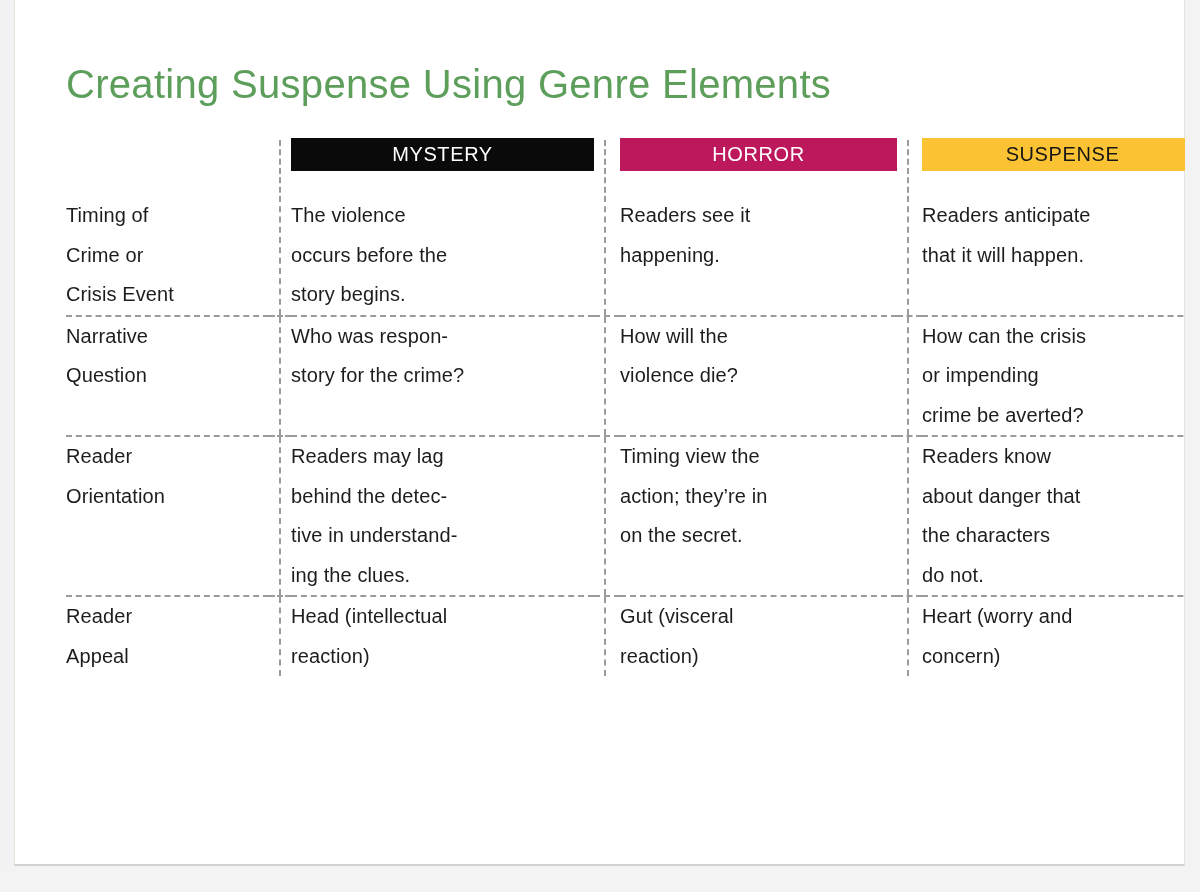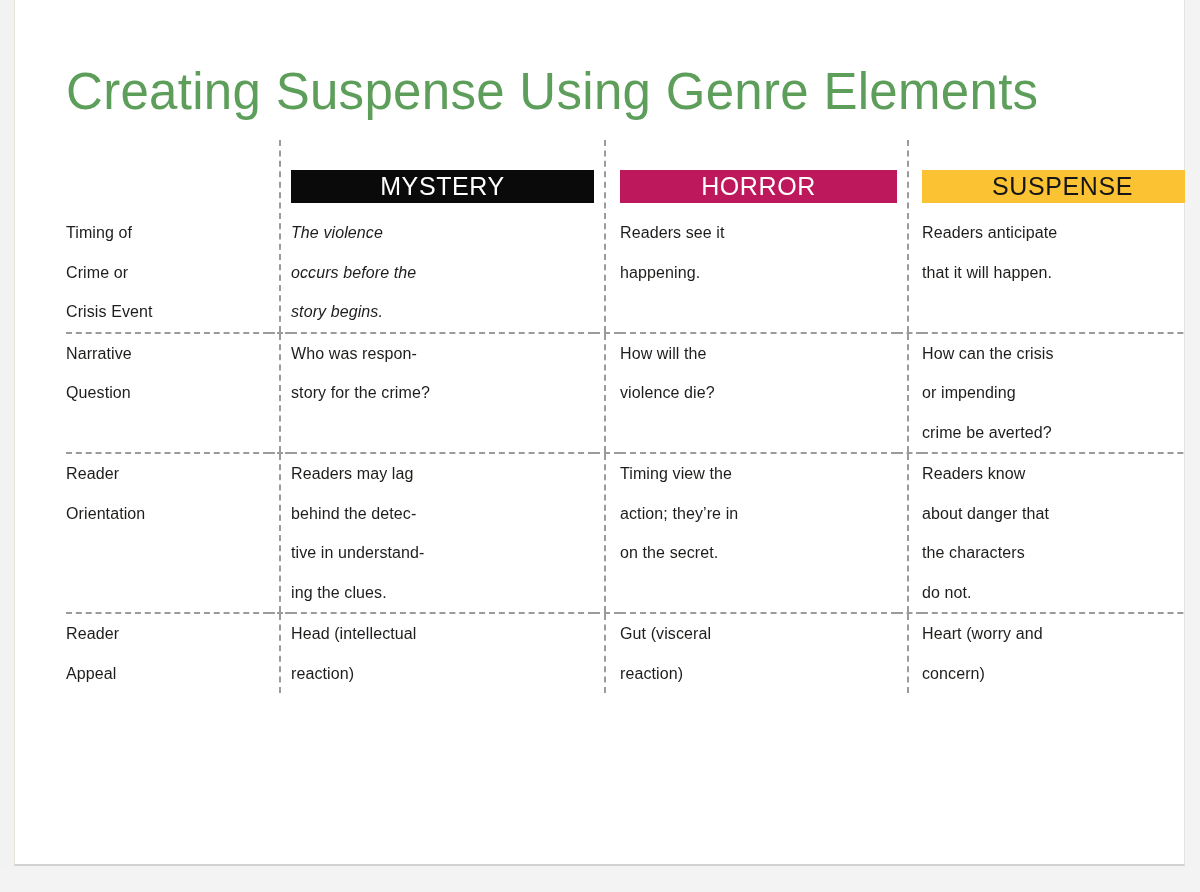--- a/index.html
+++ b/index.html
@@ -42,21 +42,21 @@
     width: 1200px;
     height: 26px;
     background: #f3f3f3;
   }
 
   
   .title {
     position: absolute;
     left: 51px;
     top: 62px;
-    font-size: 51px;
+    font-size: 40px;
     font-weight: 400;
     letter-spacing: 0.3px;
     color: #5d9e5b;
     white-space: nowrap;
   }
 
   
   .matrix {
     position: absolute;
     left: 51px;
@@ -81,32 +81,31 @@
     padding: 0;
   }
 
   
   .badge-row td { height: 48px; padding-bottom: 10px; }
   .badge {
     display: block;
     height: 33px;
     line-height: 33px;
     text-align: center;
-    font-size: 25px;
+    font-size: 20px;
     letter-spacing: 0.6px;
     font-weight: 400;
-    margin-top: 32px;
   }
   .badge-mystery  { background: #0a0a0a; color: #ffffff; }
   .badge-horror   { background: #be185d; color: #ffffff; }
   .badge-suspense { background: #fbc334; color: #161616; }
 
   
   .cell {
-    font-size: 16px;
+    font-size: 20px;
     line-height: 39.5px;
     color: #1d1d1b;
     letter-spacing: 0.1px;
     padding-top: 20px;
     padding-bottom: 22px;
   }
   .cell-label { padding-left: 2px; }
   .cell-body  { padding-left: 2px; }
 
   
@@ -173,21 +172,21 @@
         </td>
       </tr>
 
       <tr>
         <td class="cell cell-label" style="white-space: pre-line;">Timing of
 Crime or
 Crisis Event</td>
         <td class="vdiv">
               <span class="vline"></span>
             </td>
-        <td class="cell cell-body" style="white-space: pre-line; font-style: italic;">The violence
+        <td class="cell cell-body" style="white-space: pre-line;">The violence
 occurs before the
 story begins.</td>
         <td class="vdiv">
               <span class="vline"></span>
             </td>
         <td class="cell cell-body" style="white-space: pre-line;">Readers see it
 happening.</td>
         <td class="vdiv">
               <span class="vline"></span>
             </td>

